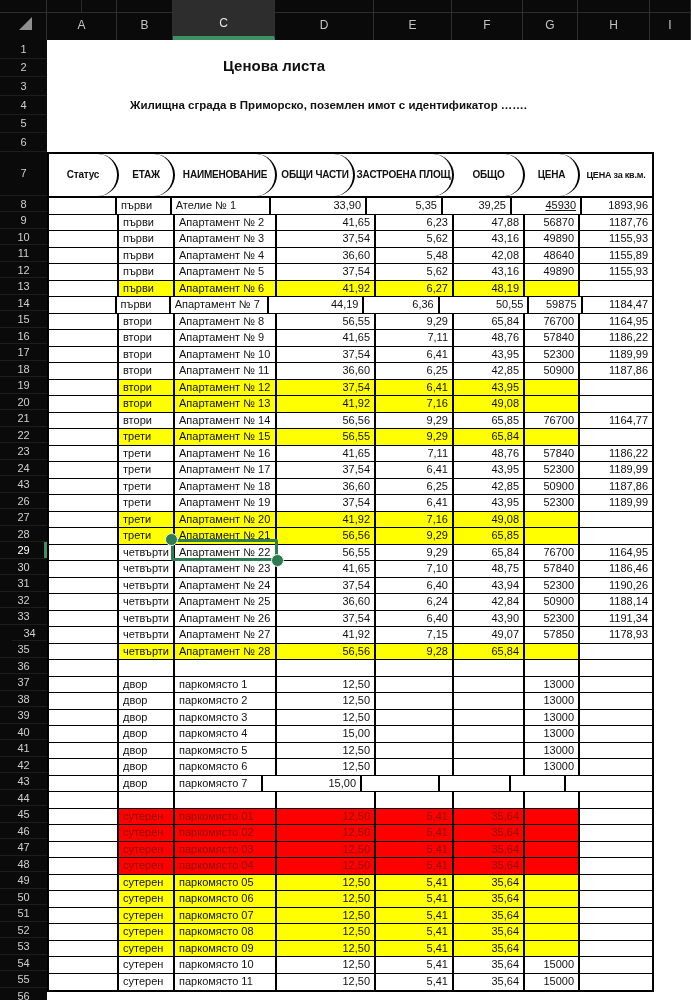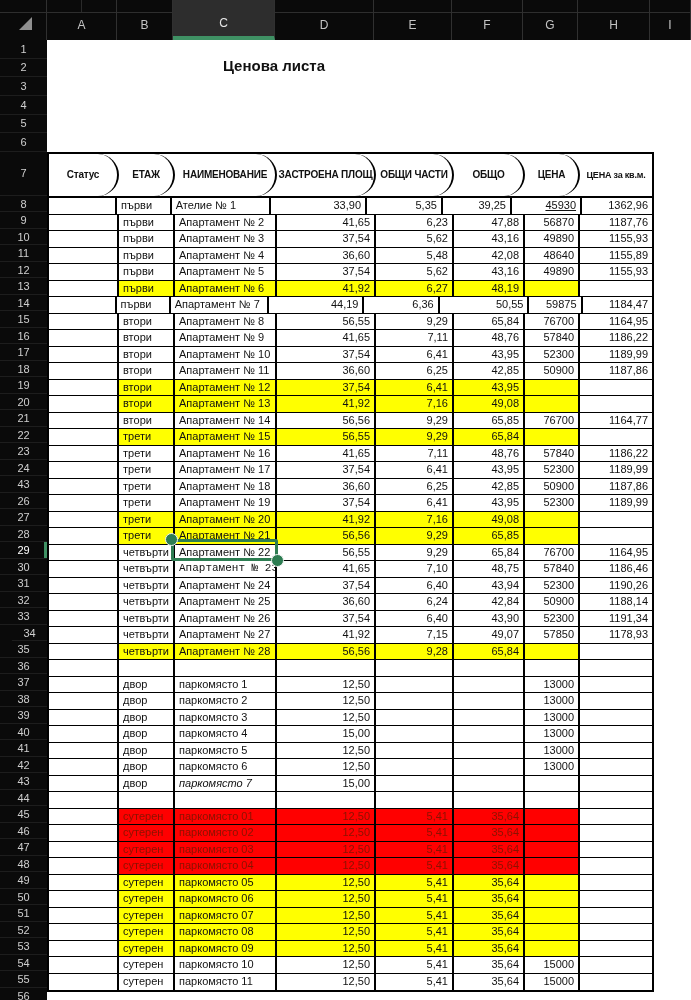--- a/index.html
+++ b/index.html
@@ -135,42 +135,43 @@
       <div class="row-num" style="height: 16.5px;">51</div>
       <div class="row-num" style="height: 16.5px;">52</div>
       <div class="row-num" style="height: 16.5px;">53</div>
       <div class="row-num" style="height: 16.5px;">54</div>
       <div class="row-num" style="height: 16.5px;">55</div>
       <div class="row-num" style="height: 16.5px;">56</div>
     </div>
 
   <div class="sheet">
     <div class="doc-title">Ценова листа</div>
+    <div class="doc-subtitle">Жилищна сграда в Приморско, поземлен имот с идентификатор …….</div>
 
     <div class="ptable">
       <div class="trow thead" id="theadRow">
           <div class="c" style="width: 70px;">Статус</div>
           <div class="c" style="width: 56px;">ЕТАЖ</div>
           <div class="c" style="width: 102px;">НАИМЕНОВАНИЕ</div>
+          <div class="c" style="width: 78px;">ОБЩИ ЧАСТИ</div>
           <div class="c" style="width: 99px;">ЗАСТРОЕНА ПЛОЩ</div>
-          <div class="c" style="width: 78px;">ОБЩИ ЧАСТИ</div>
           <div class="c" style="width: 71px;">ОБЩО</div>
           <div class="c" style="width: 55px;">ЦЕНА</div>
           <div class="c small" style="width: 72px;">ЦЕНА за кв.м.</div>
         </div>
       <div id="tbody">
           <div class="trow">
             <div class="c num" style="width: 70px;"></div>
             <div class="c txt" style="width: 56px;">първи</div>
             <div class="c txt" style="width: 102px;">Ателие № 1</div>
             <div class="c num" style="width: 99px;">33,90</div>
             <div class="c num" style="width: 78px;">5,35</div>
             <div class="c num" style="width: 71px;">39,25</div>
             <div class="c num" style="width: 72px; text-decoration: underline;">45930</div>
-            <div class="c num" style="width: 72px;">1362,96</div>
+            <div class="c num" style="width: 72px;">1893,96</div>
           </div>
           <div class="trow">
             <div class="c num" style="width: 70px;"></div>
             <div class="c txt" style="width: 56px;">първи</div>
             <div class="c txt" style="width: 102px;">Апартамент № 2</div>
             <div class="c num" style="width: 99px;">41,65</div>
             <div class="c num" style="width: 78px;">6,23</div>
             <div class="c num" style="width: 71px;">47,88</div>
             <div class="c num" style="width: 55px;">56870</div>
             <div class="c num" style="width: 72px;">1187,76</div>
@@ -371,21 +372,21 @@
             <div class="c txt" style="width: 102px;">Апартамент № 22</div>
             <div class="c num" style="width: 99px;">56,55</div>
             <div class="c num" style="width: 78px;">9,29</div>
             <div class="c num" style="width: 71px;">65,84</div>
             <div class="c num" style="width: 55px;">76700</div>
             <div class="c num" style="width: 72px;">1164,95</div>
           </div>
           <div class="trow">
             <div class="c num" style="width: 70px;"></div>
             <div class="c txt" style="width: 56px;">четвърти</div>
-            <div class="c txt" style="width: 102px; font-family: Liberation Mono, monospace;">Апартамент № 23</div>
+            <div class="c txt" style="width: 102px;">Апартамент № 23</div>
             <div class="c num" style="width: 99px;">41,65</div>
             <div class="c num" style="width: 78px;">7,10</div>
             <div class="c num" style="width: 71px;">48,75</div>
             <div class="c num" style="width: 55px;">57840</div>
             <div class="c num" style="width: 72px;">1186,46</div>
           </div>
           <div class="trow">
             <div class="c num" style="width: 70px;"></div>
             <div class="c txt" style="width: 56px;">четвърти</div>
             <div class="c txt" style="width: 102px;">Апартамент № 24</div>
@@ -501,21 +502,21 @@
             <div class="c txt" style="width: 102px;">паркомясто 6</div>
             <div class="c num" style="width: 99px;">12,50</div>
             <div class="c num" style="width: 78px;"></div>
             <div class="c num" style="width: 71px;"></div>
             <div class="c num" style="width: 55px;">13000</div>
             <div class="c num" style="width: 72px;"></div>
           </div>
           <div class="trow">
             <div class="c num" style="width: 70px;"></div>
             <div class="c txt" style="width: 56px;">двор</div>
-            <div class="c txt" style="width: 102px; font-style: italic;">паркомясто 7</div>
+            <div class="c txt" style="width: 88px;">паркомясто 7</div>
             <div class="c num" style="width: 99px;">15,00</div>
             <div class="c num" style="width: 78px;"></div>
             <div class="c num" style="width: 71px;"></div>
             <div class="c num" style="width: 55px;"></div>
             <div class="c num" style="width: 72px;"></div>
           </div>
           <div class="trow">
             <div class="c num" style="width: 70px;"></div>
             <div class="c txt" style="width: 56px;"></div>
             <div class="c txt" style="width: 102px;"></div>

